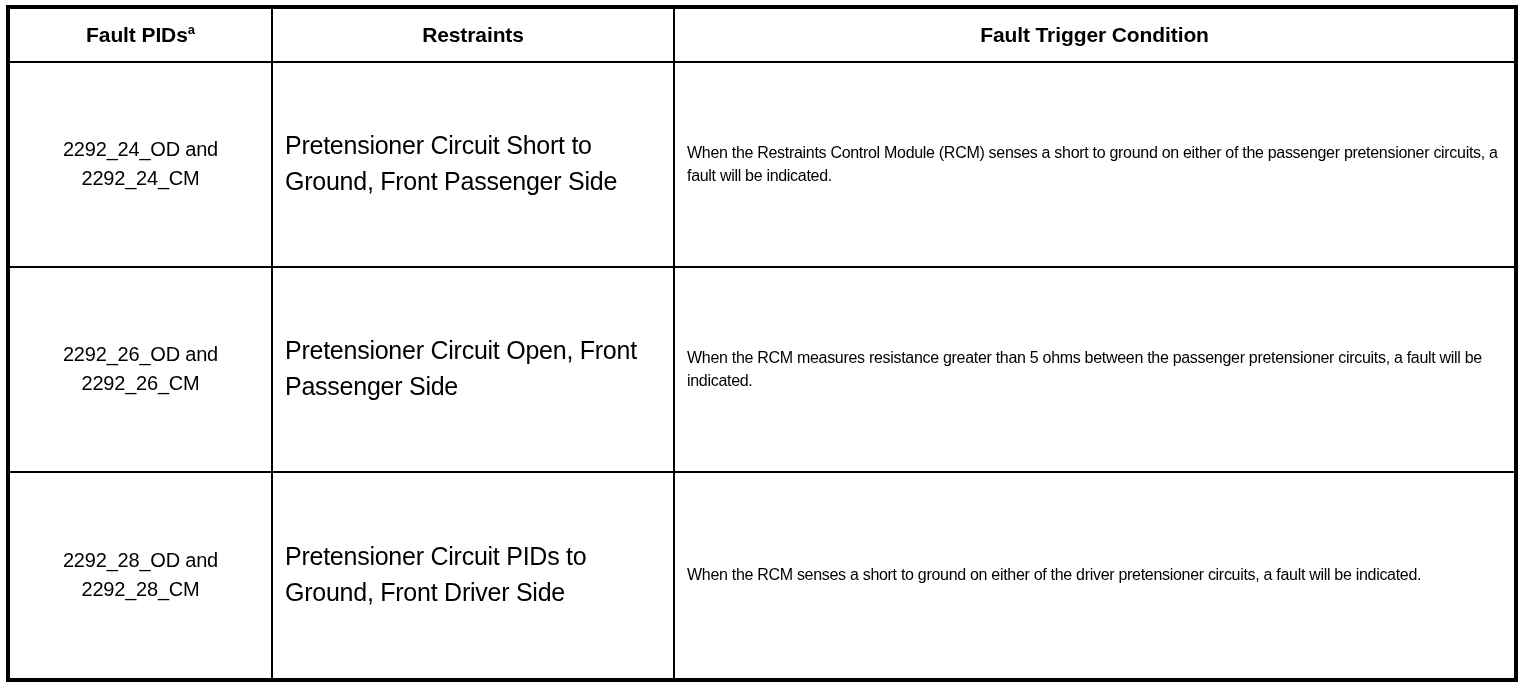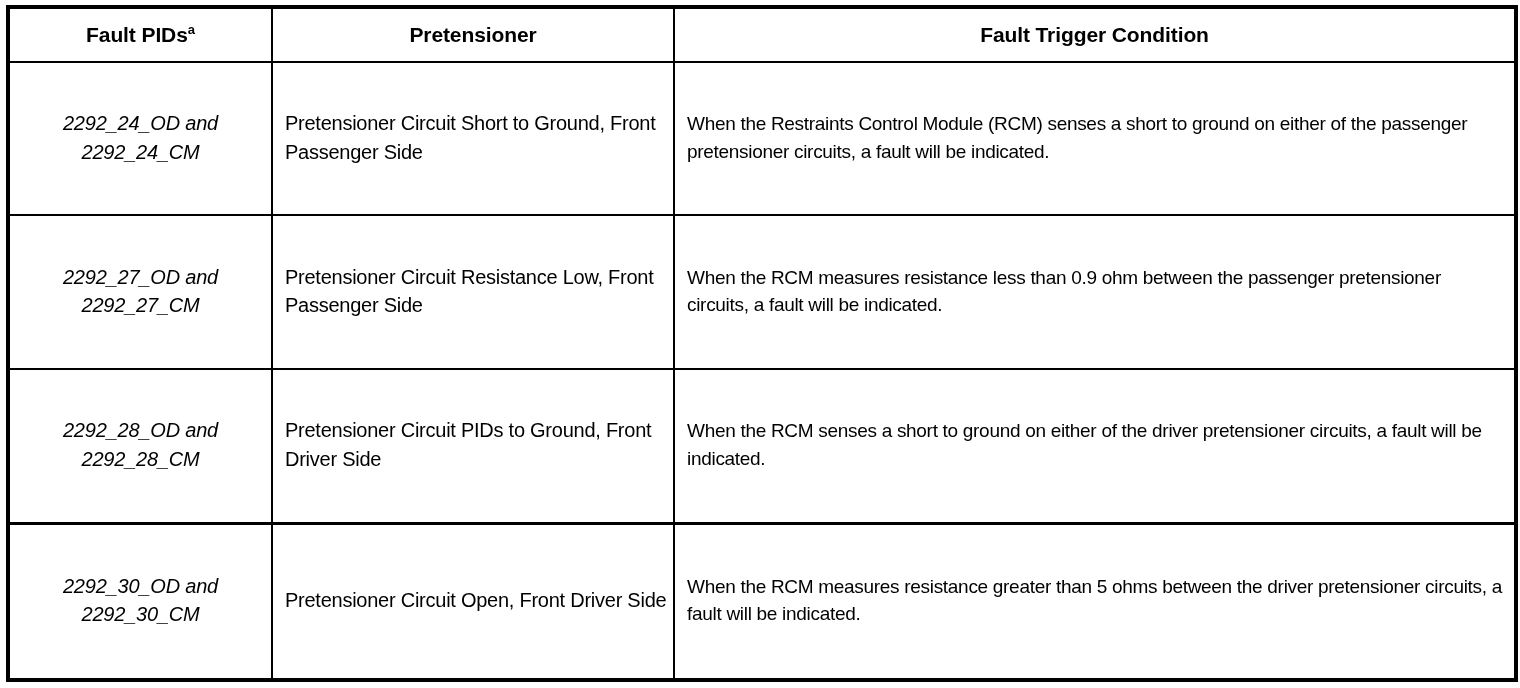--- a/index.html
+++ b/index.html
@@ -62,78 +62,71 @@
   tbody td:last-child { border-right: none; }
 
   tbody tr.sep-thick > td { border-top-width: 3px; }
 
   td.pid {
     text-align: center;
     font-size: 20px;
     line-height: 1.42;
     white-space: pre-line;
     letter-spacing: -0.2px;
-    font-style: italic;
   }
 
   td.desc {
     text-align: left;
-    font-size: 20px;
+    font-size: 25px;
     line-height: 1.42;
     letter-spacing: -0.25px;
     padding-left: 12px;
     padding-right: 6px;
   }
 
   td.cond {
     text-align: left;
-    font-size: 19px;
+    font-size: 16px;
     line-height: 1.44;
     letter-spacing: -0.3px;
     padding-left: 12px;
     padding-right: 10px;
   }
 </style>
 </head>
 <body>
 
 <div class="table-wrap">
   <table class="fault-table">
     <colgroup>
       <col class="c-pid">
       <col class="c-desc">
       <col class="c-cond">
     </colgroup>
     <thead>
       <tr>
         <th><span>Fault PIDs</span><span class="sup">a</span></th>
-        <th>Pretensioner</th>
+        <th>Restraints</th>
         <th>Fault Trigger Condition</th>
       </tr>
     </thead>
     <tbody>
       <tr>
         <td class="pid">2292_24_OD and
 2292_24_CM</td>
         <td class="desc">Pretensioner Circuit Short to Ground, Front Passenger Side</td>
         <td class="cond">When the Restraints Control Module (RCM) senses a short to ground on either of the passenger pretensioner circuits, a fault will be indicated.</td>
       </tr>
       <tr>
-        <td class="pid">2292_27_OD and
-2292_27_CM</td>
-        <td class="desc">Pretensioner Circuit Resistance Low, Front Passenger Side</td>
-        <td class="cond">When the RCM measures resistance less than 0.9 ohm between the passenger pretensioner circuits, a fault will be indicated.</td>
+        <td class="pid">2292_26_OD and
+2292_26_CM</td>
+        <td class="desc">Pretensioner Circuit Open, Front Passenger Side</td>
+        <td class="cond">When the RCM measures resistance greater than 5 ohms between the passenger pretensioner circuits, a fault will be indicated.</td>
       </tr>
       <tr>
         <td class="pid">2292_28_OD and
 2292_28_CM</td>
         <td class="desc">Pretensioner Circuit PIDs to Ground, Front Driver Side</td>
         <td class="cond">When the RCM senses a short to ground on either of the driver pretensioner circuits, a fault will be indicated.</td>
       </tr>
-      <tr class="sep-thick">
-        <td class="pid">2292_30_OD and
-2292_30_CM</td>
-        <td class="desc">Pretensioner Circuit Open, Front Driver Side</td>
-        <td class="cond">When the RCM measures resistance greater than 5 ohms between the driver pretensioner circuits, a fault will be indicated.</td>
-      </tr>
     </tbody>
   </table>
 </div>
 
 </body></html>

